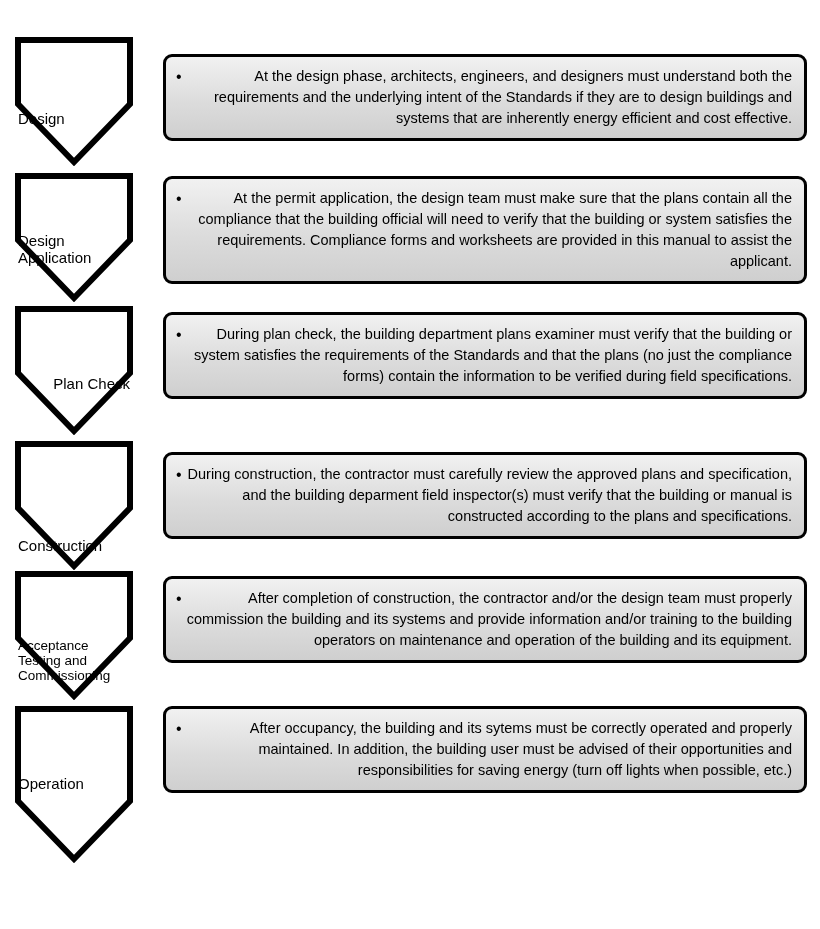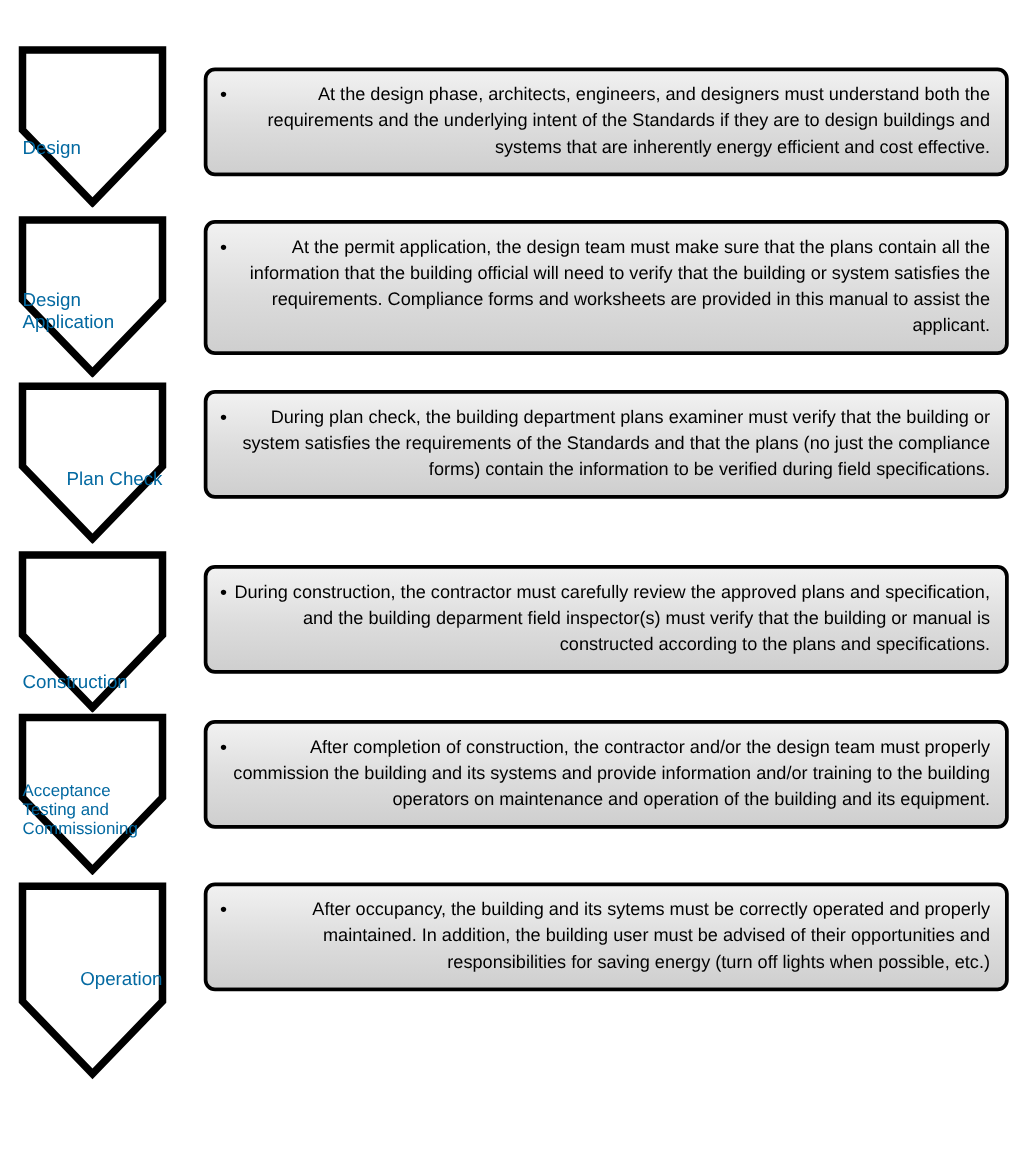--- a/index.html
+++ b/index.html
@@ -26,21 +26,21 @@
     width: 120px;
     display: block;
   }
   .chevron svg {
     display: block;
   }
   .chevron-label {
     position: absolute;
     left: 18px;
     width: 112px;
-    color: #0369a1;
+    color: #000000;
     font-size: 15px;
     line-height: 17px;
     text-align: left;
     pointer-events: none;
   }
   .chevron-label.small {
     font-size: 13.5px;
     line-height: 15px;
   }
   
@@ -92,21 +92,21 @@
 
   <div class="chevron" style="top:172px;">
     <svg width="120" height="130" viewBox="0 0 120 130" aria-hidden="true">
       <polygon points="4,4 116,4 116,68 60,126 4,68" fill="#ffffff" stroke="#000000" stroke-width="6" stroke-linejoin="miter"></polygon>
     </svg>
   </div>
   <div class="chevron-label" style="top:232px;">Design Application</div>
   <div class="callout" style="top:176px;">
     <div class="bullet-line">
       <span class="bullet">•</span>
-      <span class="text">At the permit application, the design team must make sure that the plans contain all the information that the building official will need to  verify that the building or system satisfies the requirements. Compliance forms and worksheets are provided in this manual to assist the applicant.</span>
+      <span class="text">At the permit application, the design team must make sure that the plans contain all the compliance that the building official will need to  verify that the building or system satisfies the requirements. Compliance forms and worksheets are provided in this manual to assist the applicant.</span>
     </div>
   </div>
 
   <div class="chevron" style="top:305px;">
     <svg width="120" height="130" viewBox="0 0 120 130" aria-hidden="true">
       <polygon points="4,4 116,4 116,68 60,126 4,68" fill="#ffffff" stroke="#000000" stroke-width="6" stroke-linejoin="miter"></polygon>
     </svg>
   </div>
   <div class="chevron-label" style="top:375px;text-align:right;">Plan Check</div>
   <div class="callout" style="top:312px;">
@@ -127,34 +127,34 @@
       <span class="bullet">•</span>
       <span class="text">During construction, the contractor must carefully review the  approved plans and specification, and the building deparment field inspector(s) must verify that the building or manual is constructed according to the plans and specifications.</span>
     </div>
   </div>
 
   <div class="chevron" style="top:570px;">
     <svg width="120" height="130" viewBox="0 0 120 130" aria-hidden="true">
       <polygon points="4,4 116,4 116,68 60,126 4,68" fill="#ffffff" stroke="#000000" stroke-width="6" stroke-linejoin="miter"></polygon>
     </svg>
   </div>
-  <div class="chevron-label small" style="top:625px;">Acceptance Testing and Commissioning</div>
+  <div class="chevron-label small" style="top:638px;">Acceptance Testing and Commissioning</div>
   <div class="callout" style="top:576px;">
     <div class="bullet-line">
       <span class="bullet">•</span>
       <span class="text">After completion of construction, the contractor and/or the design team must properly commission the building and its systems and provide information and/or training to the building operators on maintenance and operation of the building and its equipment.</span>
     </div>
   </div>
 
   <div class="chevron" style="top:705px;">
     <svg width="120" height="160" viewBox="0 0 120 160" aria-hidden="true">
       <polygon points="4,4 116,4 116,96 60,154 4,96" fill="#ffffff" stroke="#000000" stroke-width="6" stroke-linejoin="miter"></polygon>
     </svg>
   </div>
-  <div class="chevron-label" style="top:775px;text-align:right;">Operation</div>
+  <div class="chevron-label" style="top:775px;">Operation</div>
   <div class="callout" style="top:706px;">
     <div class="bullet-line">
       <span class="bullet">•</span>
       <span class="text">After occupancy, the building and its sytems must be correctly operated and properly maintained.  In addition, the building user must be advised of their opportunities and responsibilities for saving energy (turn off lights when possible, etc.)</span>
     </div>
   </div>
 
 </div>
 
 </body></html>

